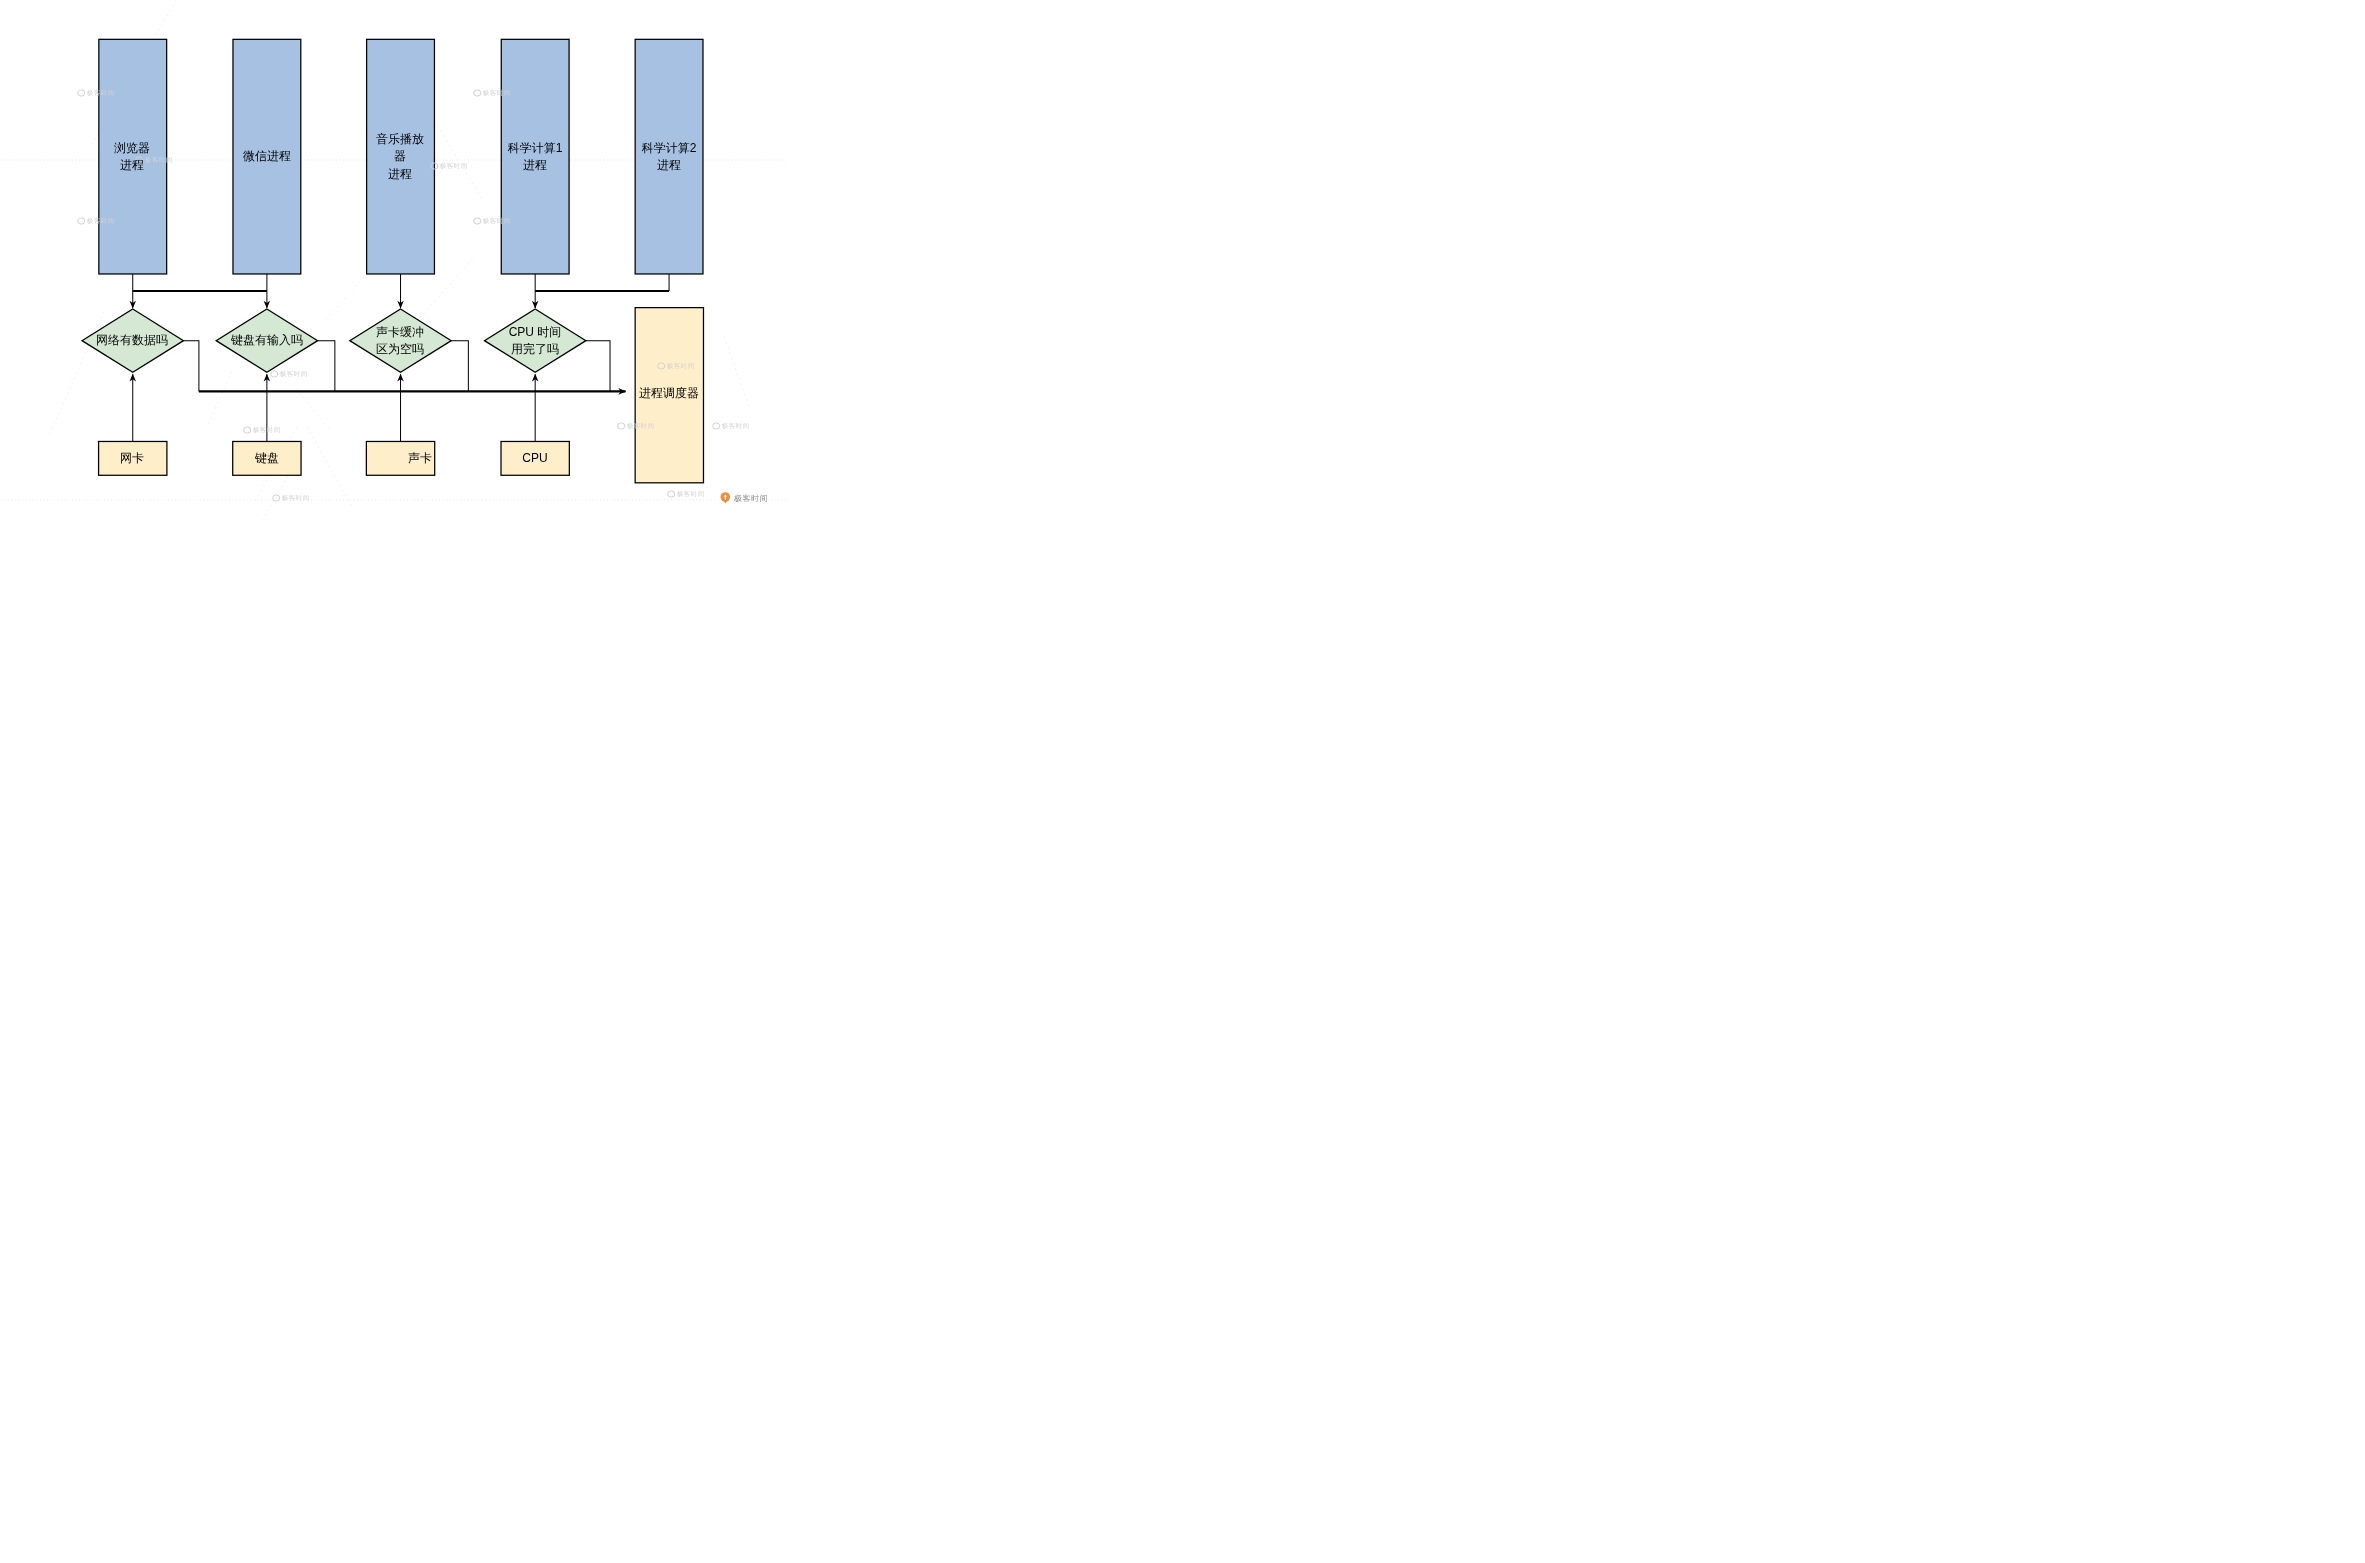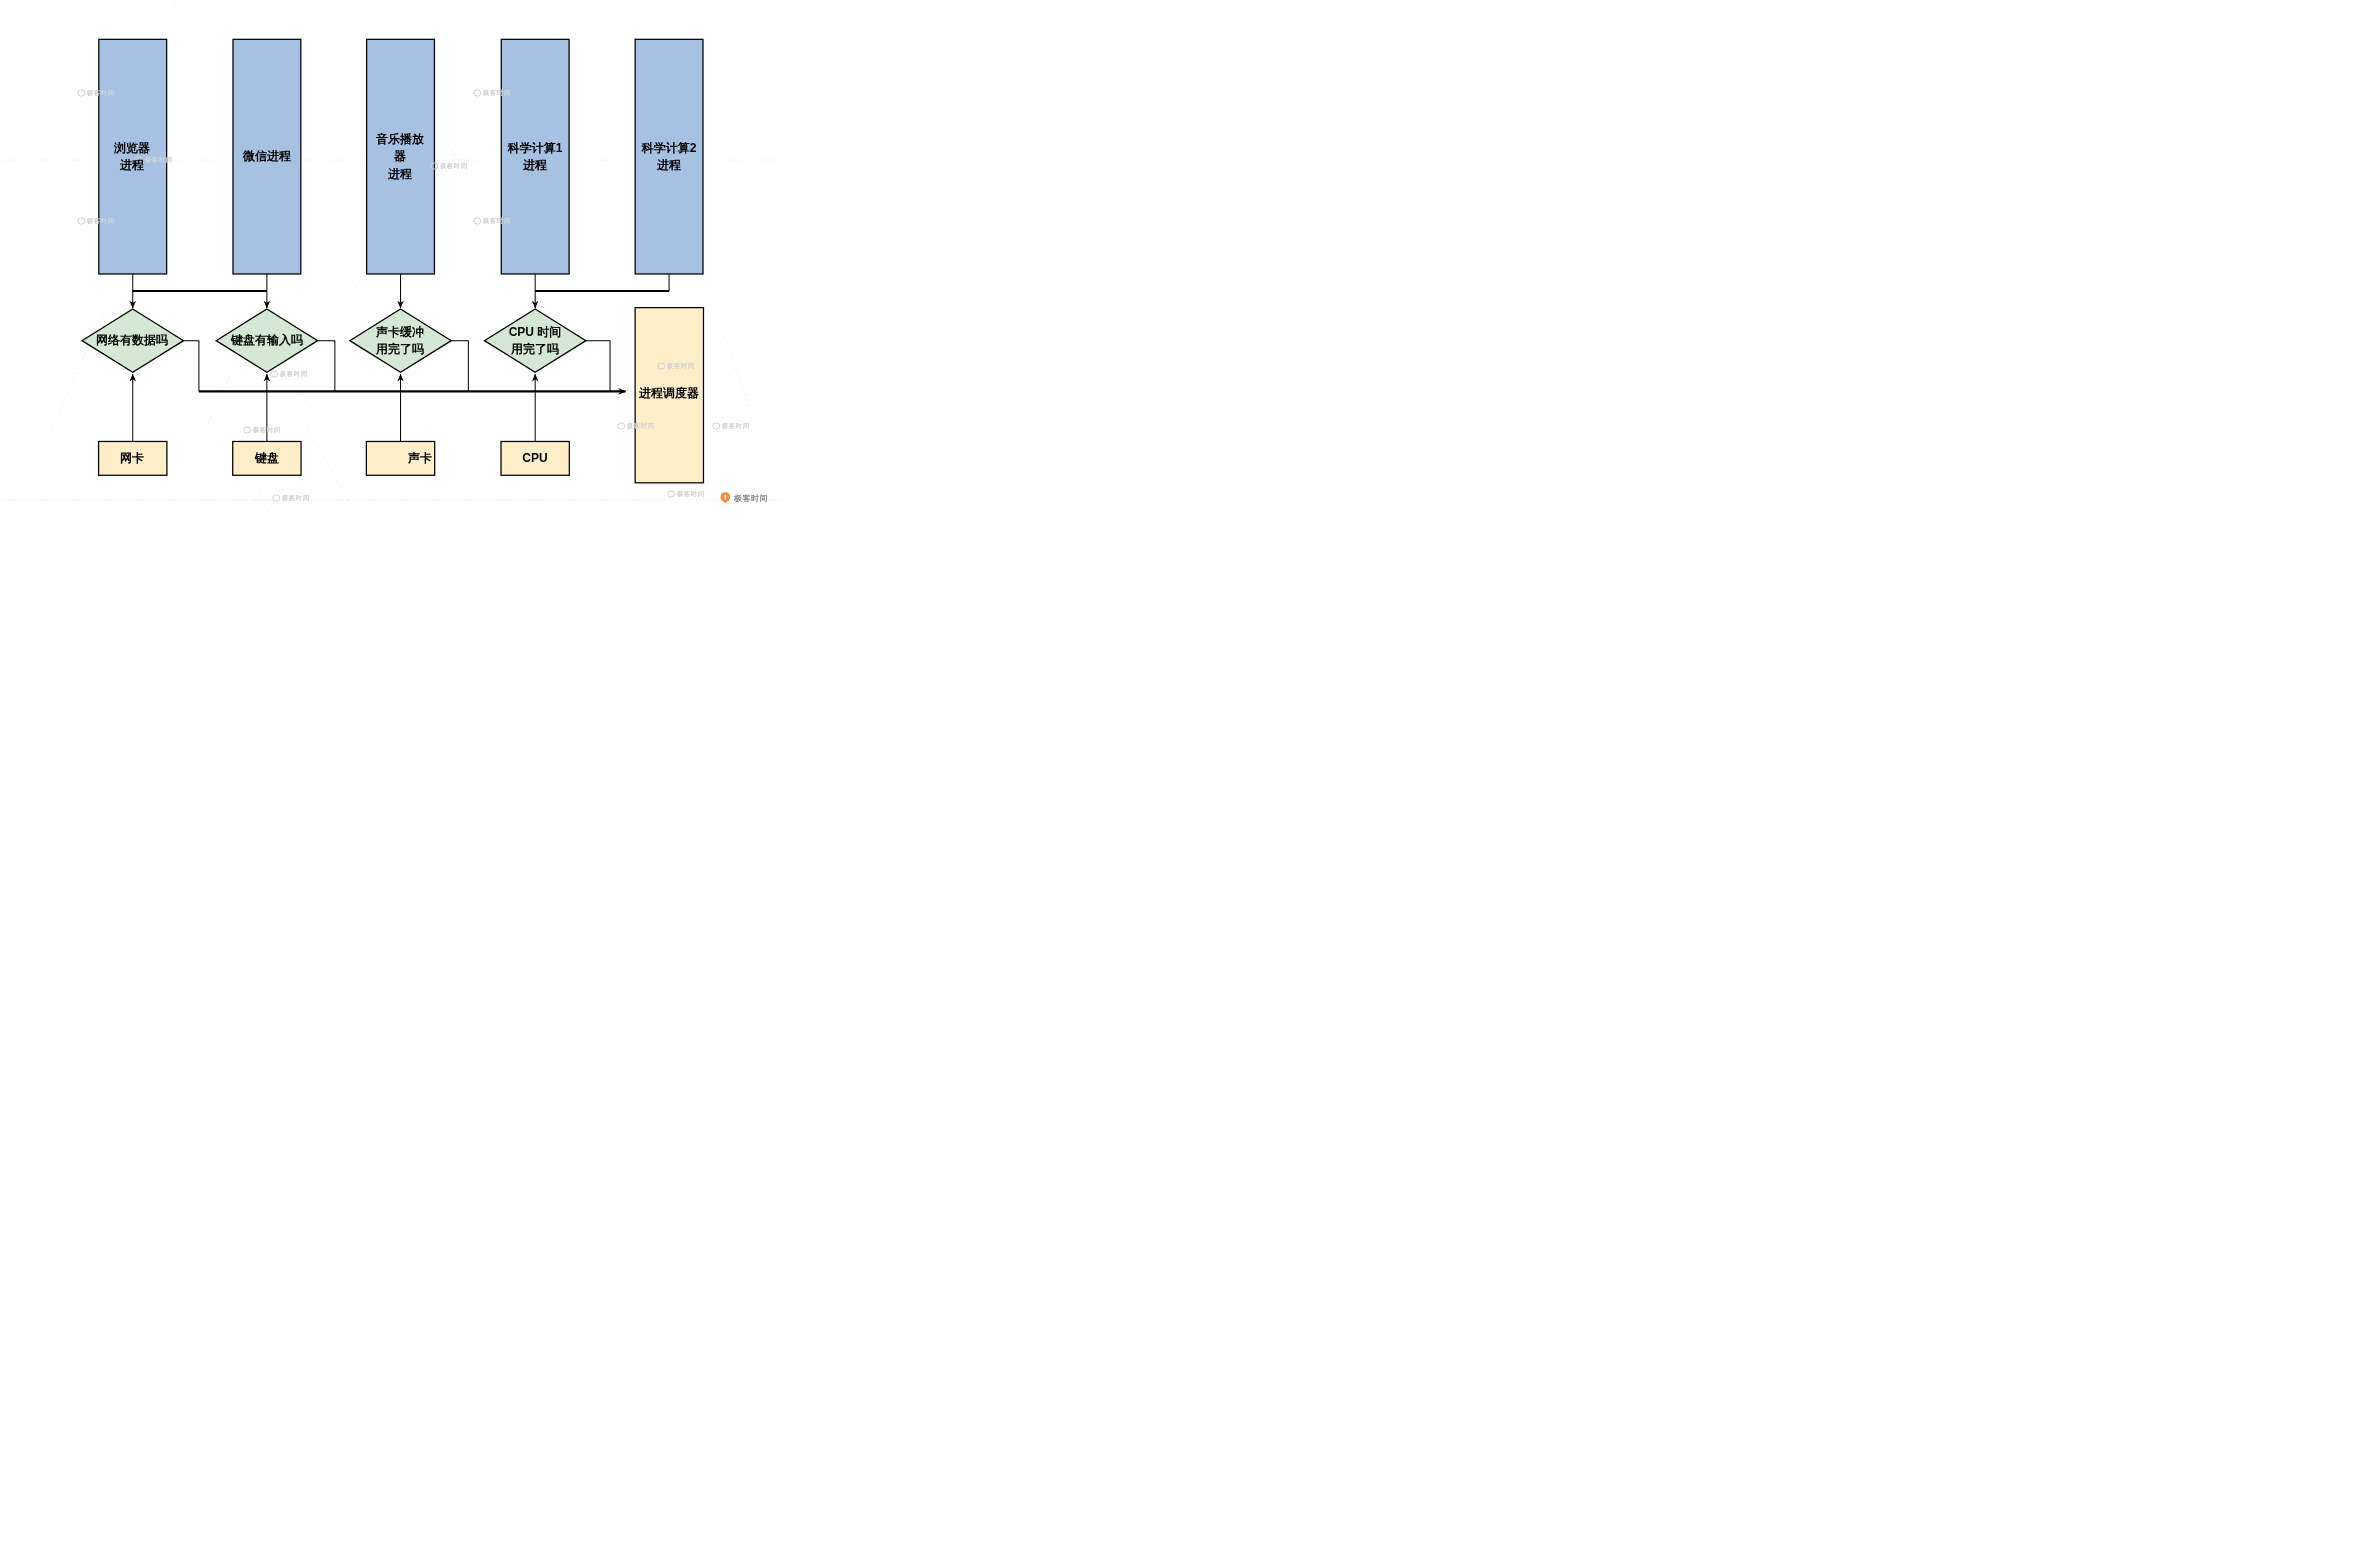--- a/index.html
+++ b/index.html
@@ -2,21 +2,20 @@
 <html style="--process_fill: #a7c1e3; --decision_fill: #d5e8d4; --device_fill: #ffeeca; --stroke: #000000;font-size:8px"><head>
 <meta charset="utf-8">
 <style>
   html,body{margin:0;padding:0;background:#ffffff;}
   .canvas{
     position:relative;
     width:789px;height:521px;
     background:#ffffff;
     font-family:"Liberation Sans", sans-serif;
     overflow:hidden;
-    font-weight:bold;
   }
   .wires{position:absolute;left:0;top:0;width:789px;height:521px;}
   .lbl{
     position:absolute;
     transform:translate(-50%,-50%);
     text-align:center;
     color:#000;
     font-size:12px;
     line-height:1.45;
     white-space:pre-line;
@@ -198,21 +197,21 @@
   <div class="lbl" style="left:400px;top:157px;width:48px">音乐播放器
 进程</div>
   <div class="lbl" style="left:535px;top:157px;width:66px">科学计算1
 进程</div>
   <div class="lbl" style="left:669px;top:157px;width:90px">科学计算2
 进程</div>
 
   <div class="lbl" style="left:132px;top:341px;width:96px">网络有数据吗</div>
   <div class="lbl" style="left:267px;top:341px;width:96px">键盘有输入吗</div>
   <div class="lbl" style="left:400px;top:341px;width:75px">声卡缓冲
-用完了吗</div>
+区为空吗</div>
   <div class="lbl" style="left:535px;top:341px;width:75px">CPU 时间
 用完了吗</div>
 
   <div class="lbl" style="left:132px;top:459px;width:65px">网卡</div>
   <div class="lbl" style="left:267px;top:459px;width:73px">键盘</div>
   <div class="lbl" style="left:420px;top:459px;width:65px">声卡</div>
   <div class="lbl" style="left:535px;top:459px;width:65px">CPU</div>
 
   <div class="lbl" style="left:669px;top:394px;width:72px">进程调度器</div>
 

